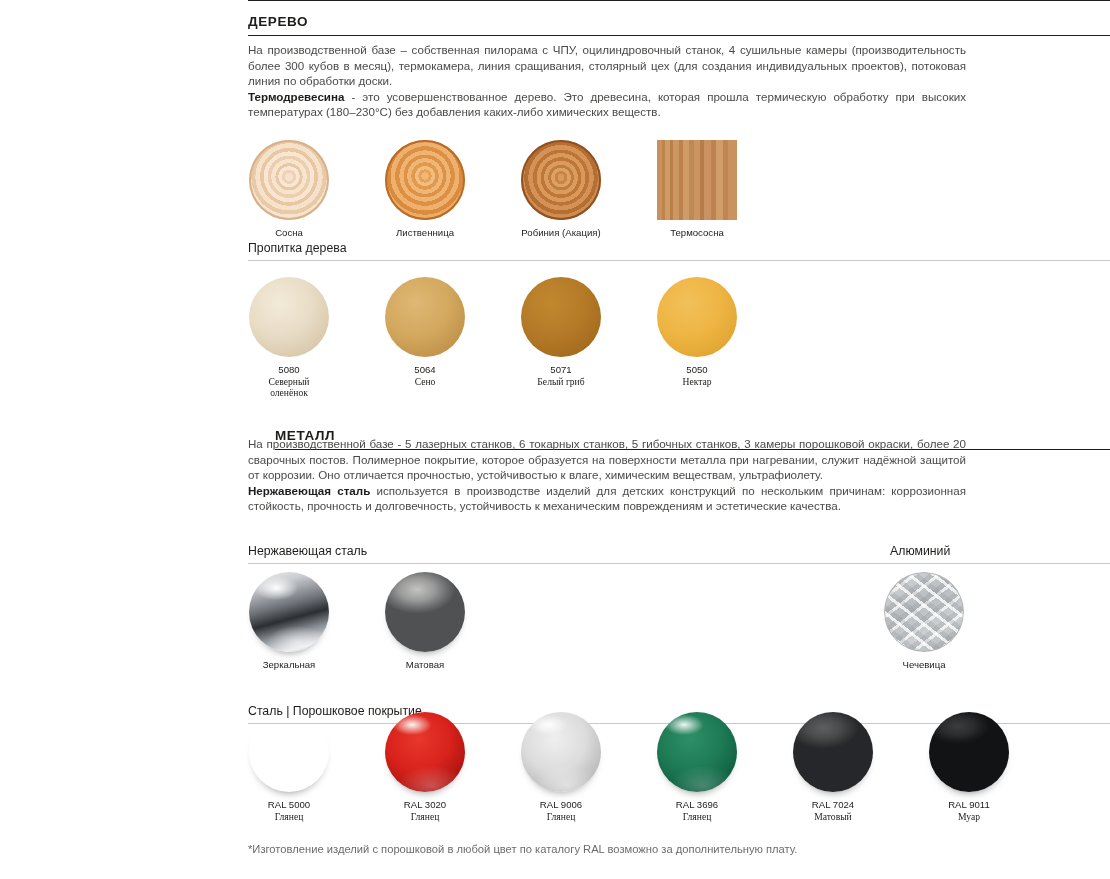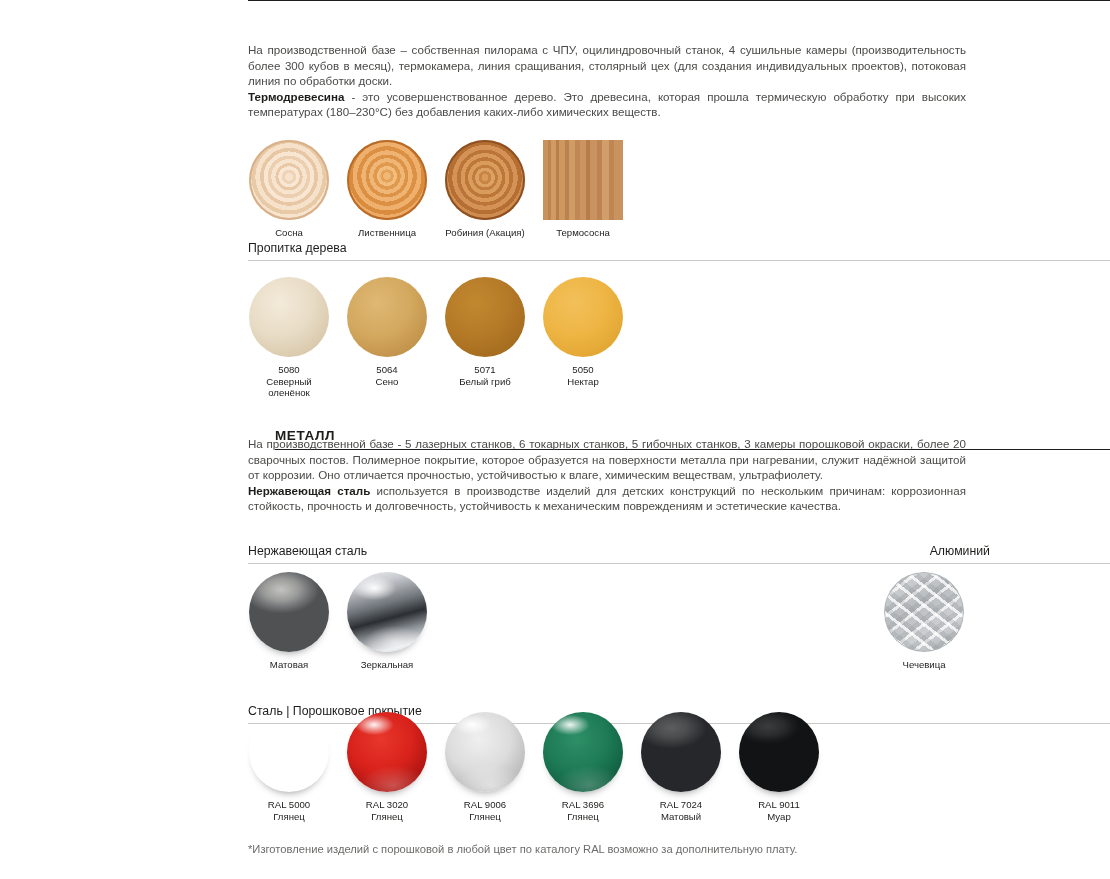--- a/index.html
+++ b/index.html
@@ -32,26 +32,26 @@
     font-size:11.6px;line-height:15.6px;color:#4a4a48;
     text-align:justify;width:718px;
   }
   .para b{color:#1d1d1b;font-weight:bold;}
 
   .sub{
     font-size:12.3px;color:#1d1d1b;font-weight:normal;
   }
 
   
-  .row{position:absolute;display:flex;}
+  .row{position:absolute;display:flex;gap:38px;}
   .cell{width:98px;text-align:center;margin-right:0;}
   .cap{
     font-size:9.6px;line-height:11.5px;color:#1d1d1b;margin-top:7px;
   }
-  .cap .l2{display:block;}
+  .cap .l2{display:block;font-family:Liberation Serif, serif;}
 
   .disc{
     width:80px;height:80px;border-radius:50%;
     margin:0 auto;position:relative;overflow:hidden;
   }
   .rect{
     width:80px;height:80px;margin:0 auto;position:relative;overflow:hidden;
   }
 
   
@@ -180,20 +180,24 @@
     position:absolute;left:248px;font-size:11.2px;color:#6c6c6a;
   }
 </style>
 </head>
 <body>
 
 <div class="page">
 
   <div class="hr-top"></div>
 
+  <div class="section" style="top:14px;">
+    <div class="sec-title">ДЕРЕВО</div>
+    <div class="sec-rule"></div>
+  </div>
 
   <div class="section" style="top:42px;width:718px;">
     <div class="para">На производственной базе – собственная пилорама с ЧПУ, оцилиндровочный станок, 4 сушильные камеры (производительность более 300 кубов в месяц), термокамера, линия сращивания, столярный цех (для создания индивидуальных проектов), потоковая линия по обработки доски.</div>
     <div class="para"><b>Термодревесина</b><span> - это усовершенствованное дерево. Это древесина, которая прошла термическую обработку при высоких температурах (180–230°С) без добавления каких-либо химических веществ.</span></div>
   </div>
 
   <div class="row" style="top:140px;left:240px;">
     <div class="cell">
       <div class="disc w-sosna"></div>
       <div class="cap">Сосна</div>
@@ -256,30 +260,30 @@
 
   <div class="section" style="top:436px;width:718px;">
     <div class="para">На производственной базе - 5 лазерных станков, 6 токарных станков, 5 гибочных станков, 3 камеры порошковой окраски, более 20 сварочных постов. Полимерное покрытие, которое образуется на поверхности металла при нагревании, служит надёжной защитой от коррозии. Оно отличается прочностью, устойчивостью к влаге, химическим веществам, ультрафиолету.</div>
     <div class="para"><b>Нержавеющая сталь</b><span> используется в производстве изделий для детских конструкций по нескольким причинам: коррозионная стойкость, прочность и долговечность, устойчивость к механическим повреждениям и эстетические качества.</span></div>
   </div>
 
   <div class="section" style="top:544px;">
     <div class="sub">Нержавеющая сталь</div>
     <div style="border-top:1px solid #c8c8c6;width:862px;margin-top:5px;"></div>
   </div>
-  <div style="position:absolute;top:544px;left:890px;width:100px;text-align:right;" class="sub">Алюминий</div>
+  <div style="position:absolute;top:544px;left:890px;width:100px;text-align:left;" class="sub">Алюминий</div>
 
   <div class="row" style="top:572px;left:240px;">
+    <div class="cell">
+      <div class="sph m-mirror"></div>
+      <div class="cap">Зеркальная</div>
+    </div>
     <div class="cell">
       <div class="sph m-matte"></div>
       <div class="cap">Матовая</div>
-    </div>
-    <div class="cell">
-      <div class="sph m-mirror"></div>
-      <div class="cap">Зеркальная</div>
     </div>
   </div>
 
   <div class="row" style="top:572px;left:875px;">
     <div class="cell">
       <div class="alu"></div>
       <div class="cap">Чечевица</div>
     </div>
   </div>
 

